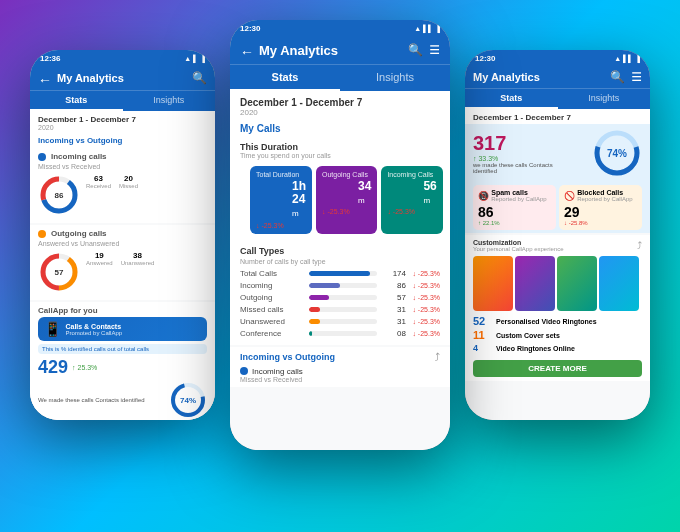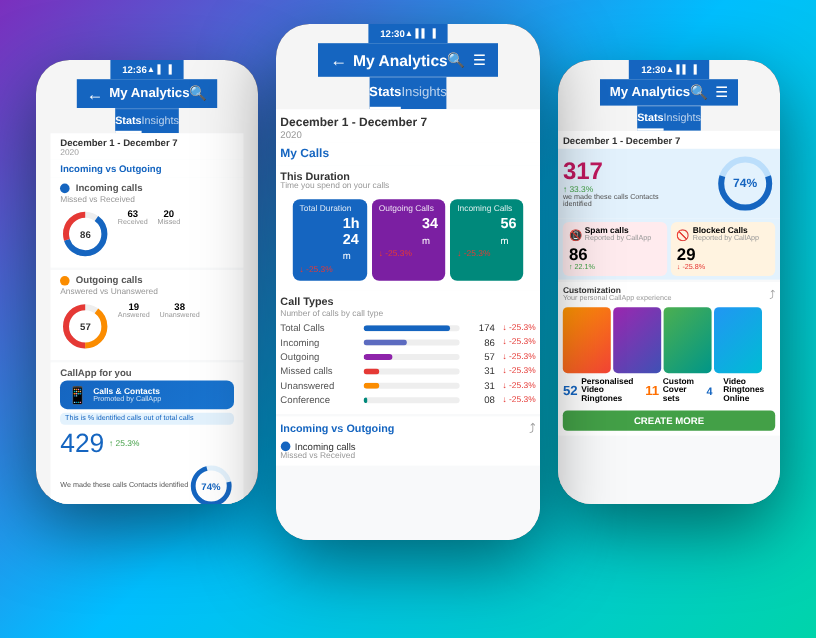--- a/index.html
+++ b/index.html
@@ -53,21 +53,20 @@
     }
 
     
     .phone-screen {
       width: 100%;
       height: 100%;
       background: #f5f5f5;
       display: flex;
       flex-direction: column;
       overflow: hidden;
-      align-items: center;
     }
 
     
     .status-bar {
       background: #1565C0;
       color: white;
       font-size: 9px;
       padding: 3px 10px;
       display: flex;
       justify-content: space-between;
@@ -282,21 +281,21 @@
       margin-top: 2px;
     }
 
     .big-number-row {
       display: flex;
       align-items: center;
       gap: 4px;
       padding: 3px 0;
     }
 
-    .big-num { font-size: 22px; font-weight: normal; color: #1565C0; }
+    .big-num { font-size: 18px; font-weight: bold; color: #1565C0; }
     .big-num-change { font-size: 7px; color: #43a047; }
 
     .left-bottom-tag { font-size: 6px; color: #555; }
 
     
     .mini-donut {
       position: relative;
       display: inline-flex;
       align-items: center;
       justify-content: center;
@@ -366,21 +365,21 @@
 
     .custom-img-placeholder {
       width: 40px;
       height: 55px;
       border-radius: 4px;
       overflow: hidden;
     }
 
     .custom-stats {
       display: flex;
-      flex-direction: row;
+      flex-direction: column;
       gap: 2px;
       margin-bottom: 4px;
     }
 
     .custom-stat-row {
       display: flex;
       align-items: center;
       gap: 3px;
     }
 

